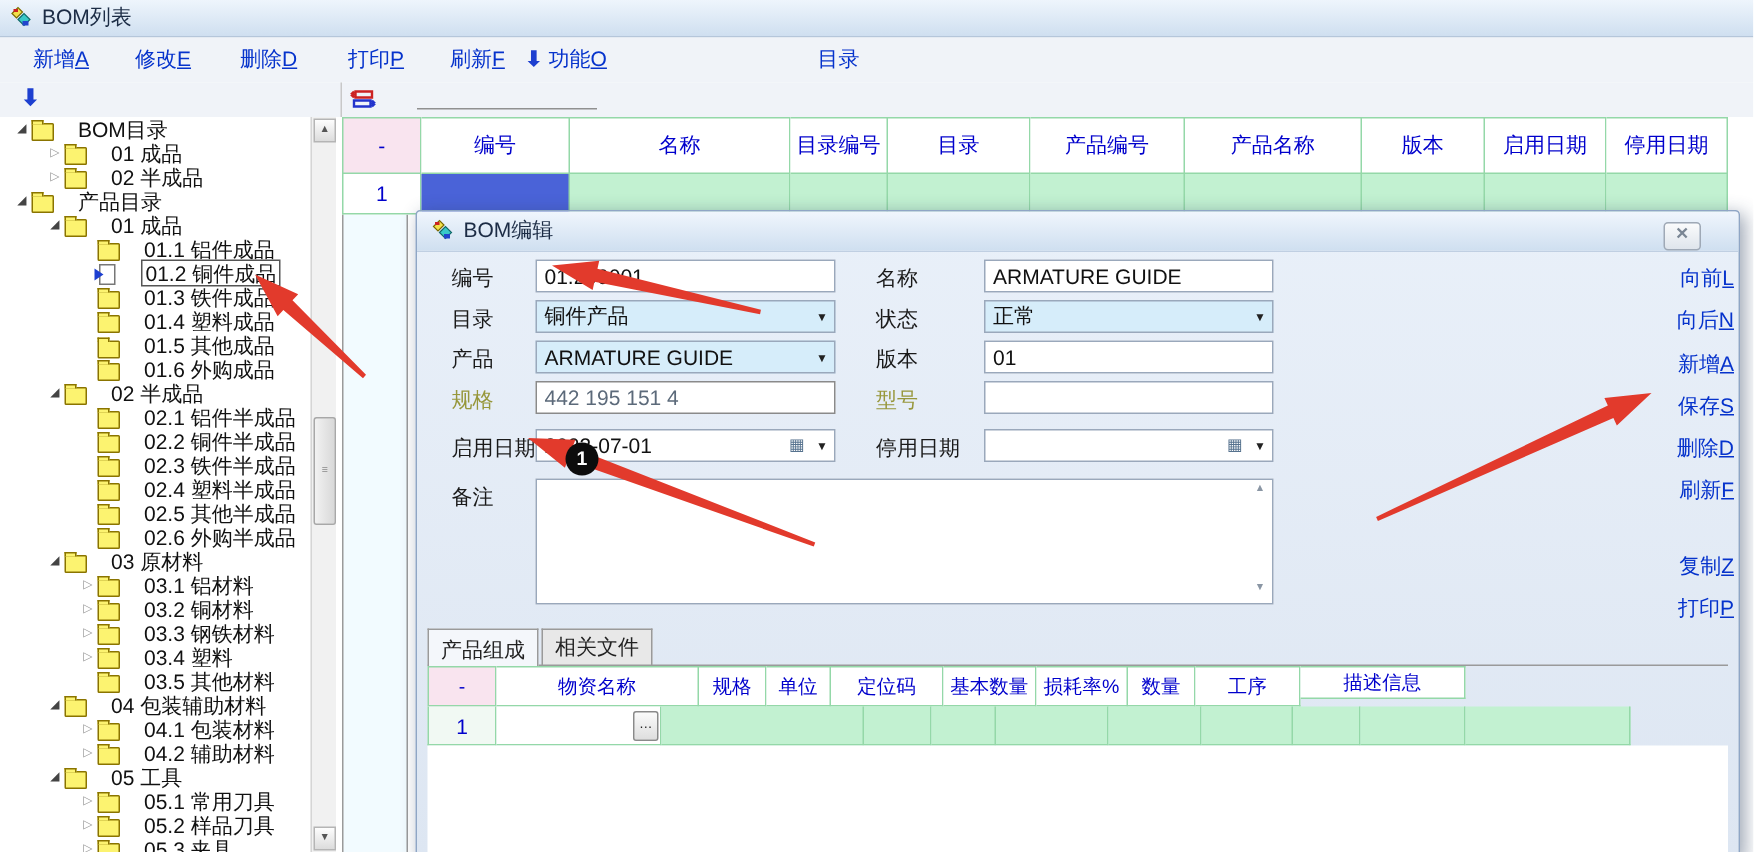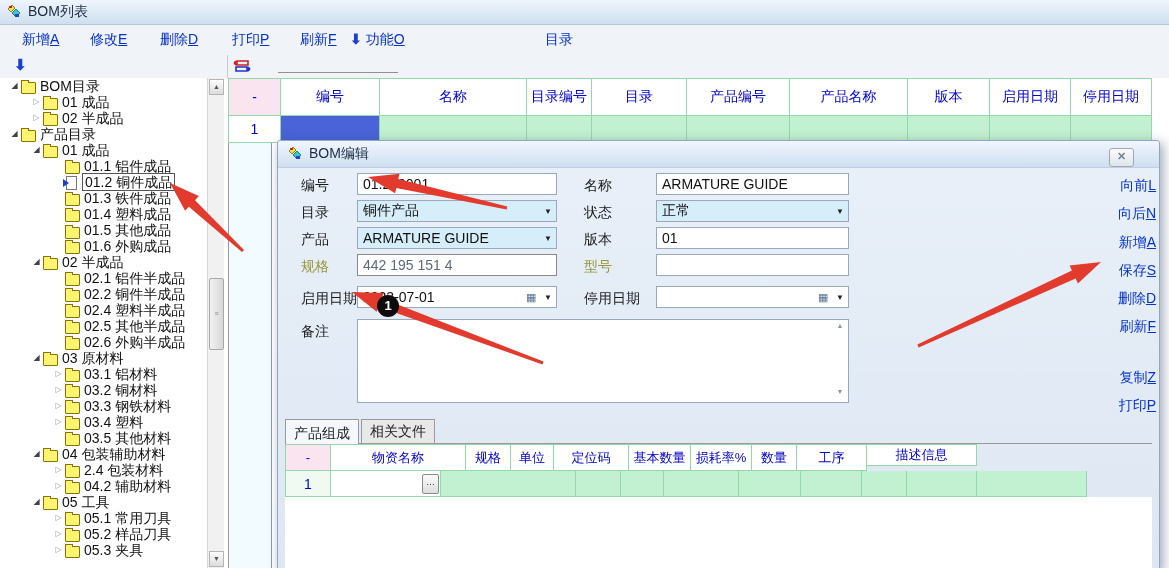--- a/index.html
+++ b/index.html
@@ -24,21 +24,21 @@
   
   .tree{position:absolute;left:0;top:78px;width:207px;height:490px;background:#fff;overflow:hidden;}
   .trow{height:16px;line-height:16px;display:flex;align-items:center;white-space:pre;cursor:default;}
   .texp{width:13px;flex:0 0 13px;text-align:center;font-size:8px;color:#444;}
   .texp.col{color:#999;}
   .ticon{flex:0 0 17px;position:relative;height:13px;}
   .folder{position:absolute;left:0;top:2px;width:13px;height:10px;background:#fcf370;border:1px solid #8a7400;border-radius:1px;}
   .folder::before{content:"";position:absolute;top:-3px;left:-1px;width:6px;height:2px;background:#fcf370;border:1px solid #8a7400;border-bottom:none;}
   .page{position:absolute;left:1px;top:0;width:9px;height:12px;background:#fff;border:1px solid #777;}
   .page::before{content:"";position:absolute;left:-4px;top:2px;border-top:4px solid transparent;border-bottom:4px solid transparent;border-left:6px solid #1d3fd0;}
-  .tlabel{padding:0 2px;}
+  .tlabel{padding:0 2px;margin-left:12px;}
   .trow.sel .tlabel{border:1px solid #555;background:#fff;}
   .tree-sb{position:absolute;left:207px;top:78px;width:17px;height:490px;background:#f1f1f1;border-left:1px solid #d5d5d5;box-sizing:border-box;}
   .sb-btn{position:absolute;left:1px;width:15px;height:16px;background:linear-gradient(#fdfdfd,#dcdcdc);border:1px solid #b5b5b5;box-sizing:border-box;color:#555;font-size:7px;text-align:center;line-height:14px;}
   .sb-thumb{position:absolute;left:1px;top:200px;width:15px;height:72px;background:linear-gradient(90deg,#f2f2f2,#d8d8d8);border:1px solid #a8a8a8;border-radius:2px;box-sizing:border-box;color:#888;font-size:7px;text-align:center;line-height:70px;letter-spacing:0;}
 
   
   .mgrid{position:absolute;left:228px;top:78px;}
   .hdr-row{display:flex;}
   .hcell{box-sizing:border-box;border:1px solid #94d8a8;border-left:none;height:38px;
     display:flex;align-items:center;justify-content:center;color:#0000cc;background:#fff;}
@@ -143,31 +143,32 @@
       <div class="trow" style="padding-left: 30px;"><span class="texp">◢</span><span class="ticon"><span class="folder"></span></span><span class="tlabel">01 成品</span></div>
       <div class="trow" style="padding-left: 52px;"><span class="texp"></span><span class="ticon"><span class="folder"></span></span><span class="tlabel">01.1 铝件成品</span></div>
       <div class="trow sel" style="padding-left: 52px;"><span class="texp"></span><span class="ticon"><span class="page"></span></span><span class="tlabel">01.2 铜件成品</span></div>
       <div class="trow" style="padding-left: 52px;"><span class="texp"></span><span class="ticon"><span class="folder"></span></span><span class="tlabel">01.3 铁件成品</span></div>
       <div class="trow" style="padding-left: 52px;"><span class="texp"></span><span class="ticon"><span class="folder"></span></span><span class="tlabel">01.4 塑料成品</span></div>
       <div class="trow" style="padding-left: 52px; align-items: flex-end;"><span class="texp"></span><span class="ticon"><span class="folder"></span></span><span class="tlabel">01.5 其他成品</span></div>
       <div class="trow" style="padding-left: 52px;"><span class="texp"></span><span class="ticon"><span class="folder"></span></span><span class="tlabel">01.6 外购成品</span></div>
       <div class="trow" style="padding-left: 30px;"><span class="texp">◢</span><span class="ticon"><span class="folder"></span></span><span class="tlabel">02 半成品</span></div>
       <div class="trow" style="padding-left: 52px;"><span class="texp"></span><span class="ticon"><span class="folder"></span></span><span class="tlabel">02.1 铝件半成品</span></div>
       <div class="trow" style="padding-left: 52px;"><span class="texp"></span><span class="ticon"><span class="folder"></span></span><span class="tlabel">02.2 铜件半成品</span></div>
+      <div class="trow" style="padding-left: 52px;"><span class="texp"></span><span class="ticon"><span class="folder"></span></span><span class="tlabel">02.3 铁件半成品</span></div>
       <div class="trow" style="padding-left: 52px;"><span class="texp"></span><span class="ticon"><span class="folder"></span></span><span class="tlabel">02.4 塑料半成品</span></div>
       <div class="trow" style="padding-left: 52px;"><span class="texp"></span><span class="ticon"><span class="folder"></span></span><span class="tlabel">02.5 其他半成品</span></div>
       <div class="trow" style="padding-left: 52px;"><span class="texp"></span><span class="ticon"><span class="folder"></span></span><span class="tlabel">02.6 外购半成品</span></div>
       <div class="trow" style="padding-left: 30px;"><span class="texp">◢</span><span class="ticon"><span class="folder"></span></span><span class="tlabel">03 原材料</span></div>
       <div class="trow" style="padding-left: 52px;"><span class="texp col">▷</span><span class="ticon"><span class="folder"></span></span><span class="tlabel">03.1 铝材料</span></div>
       <div class="trow" style="padding-left: 52px;"><span class="texp col">▷</span><span class="ticon"><span class="folder"></span></span><span class="tlabel">03.2 铜材料</span></div>
       <div class="trow" style="padding-left: 52px;"><span class="texp col">▷</span><span class="ticon"><span class="folder"></span></span><span class="tlabel">03.3 钢铁材料</span></div>
       <div class="trow" style="padding-left: 52px;"><span class="texp col">▷</span><span class="ticon"><span class="folder"></span></span><span class="tlabel">03.4 塑料</span></div>
       <div class="trow" style="padding-left: 52px;"><span class="texp"></span><span class="ticon"><span class="folder"></span></span><span class="tlabel">03.5 其他材料</span></div>
       <div class="trow" style="padding-left: 30px;"><span class="texp">◢</span><span class="ticon"><span class="folder"></span></span><span class="tlabel">04 包装辅助材料</span></div>
-      <div class="trow" style="padding-left: 52px;"><span class="texp col">▷</span><span class="ticon"><span class="folder"></span></span><span class="tlabel">2.4 包装材料</span></div>
+      <div class="trow" style="padding-left: 52px;"><span class="texp col">▷</span><span class="ticon"><span class="folder"></span></span><span class="tlabel">04.1 包装材料</span></div>
       <div class="trow" style="padding-left: 52px;"><span class="texp col">▷</span><span class="ticon"><span class="folder"></span></span><span class="tlabel">04.2 辅助材料</span></div>
       <div class="trow" style="padding-left: 30px;"><span class="texp">◢</span><span class="ticon"><span class="folder"></span></span><span class="tlabel">05 工具</span></div>
       <div class="trow" style="padding-left: 52px;"><span class="texp col">▷</span><span class="ticon"><span class="folder"></span></span><span class="tlabel">05.1 常用刀具</span></div>
       <div class="trow" style="padding-left: 52px;"><span class="texp col">▷</span><span class="ticon"><span class="folder"></span></span><span class="tlabel">05.2 样品刀具</span></div>
       <div class="trow" style="padding-left: 52px;"><span class="texp col">▷</span><span class="ticon"><span class="folder"></span></span><span class="tlabel">05.3 夹具</span></div>
     </div>
   <div class="tree-sb">
     <div class="sb-btn" style="top:1px"><span>▲</span></div>
     <div class="sb-thumb"><span>≡</span></div>
     <div class="sb-btn" style="bottom:1px"><span>▼</span></div>

